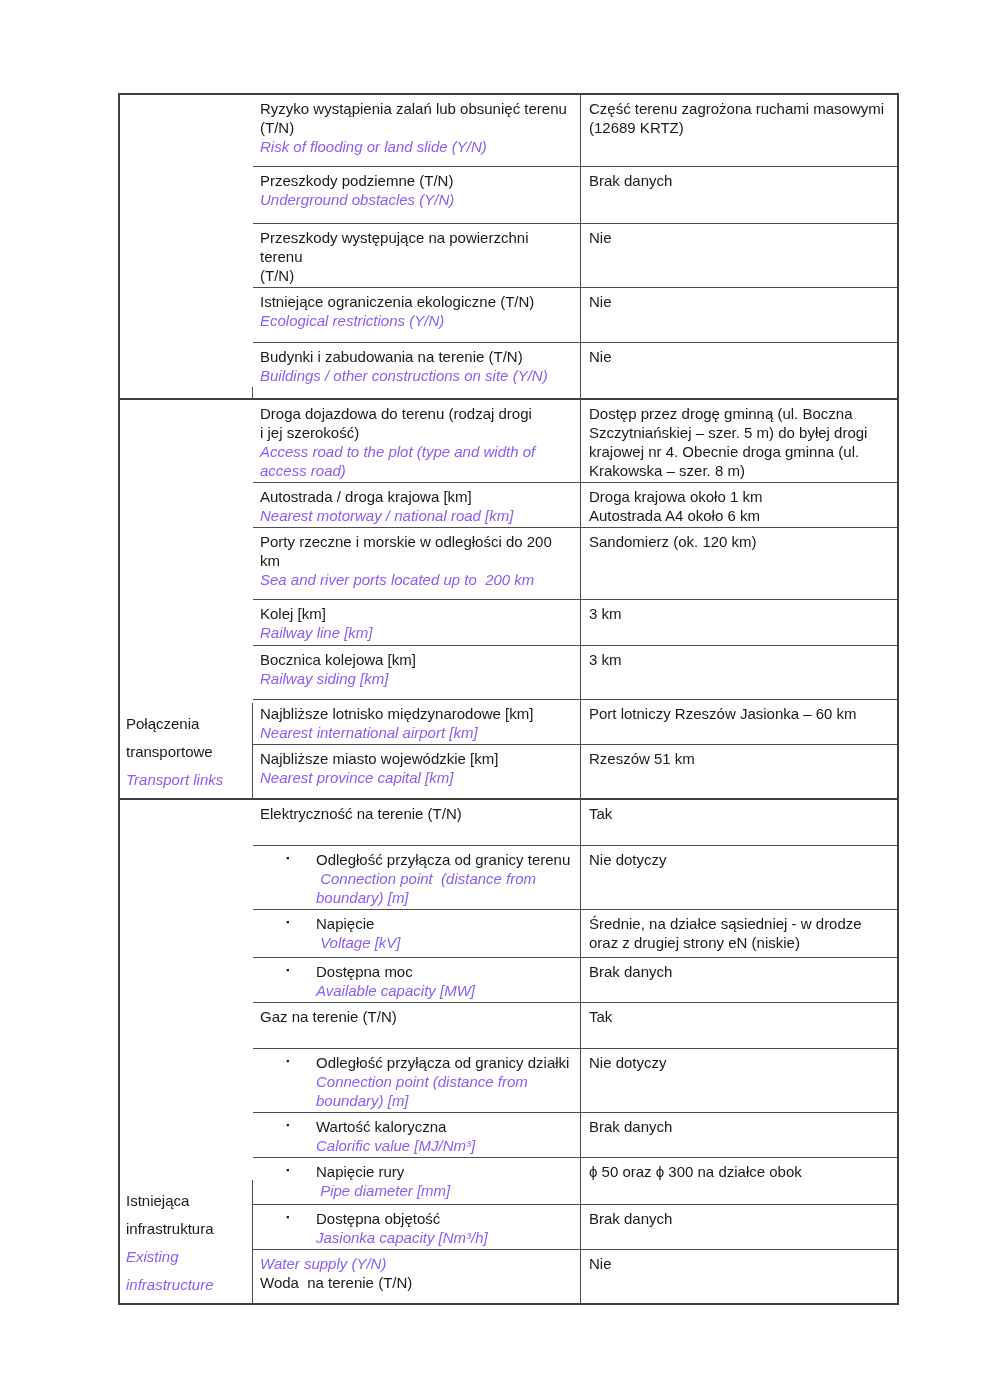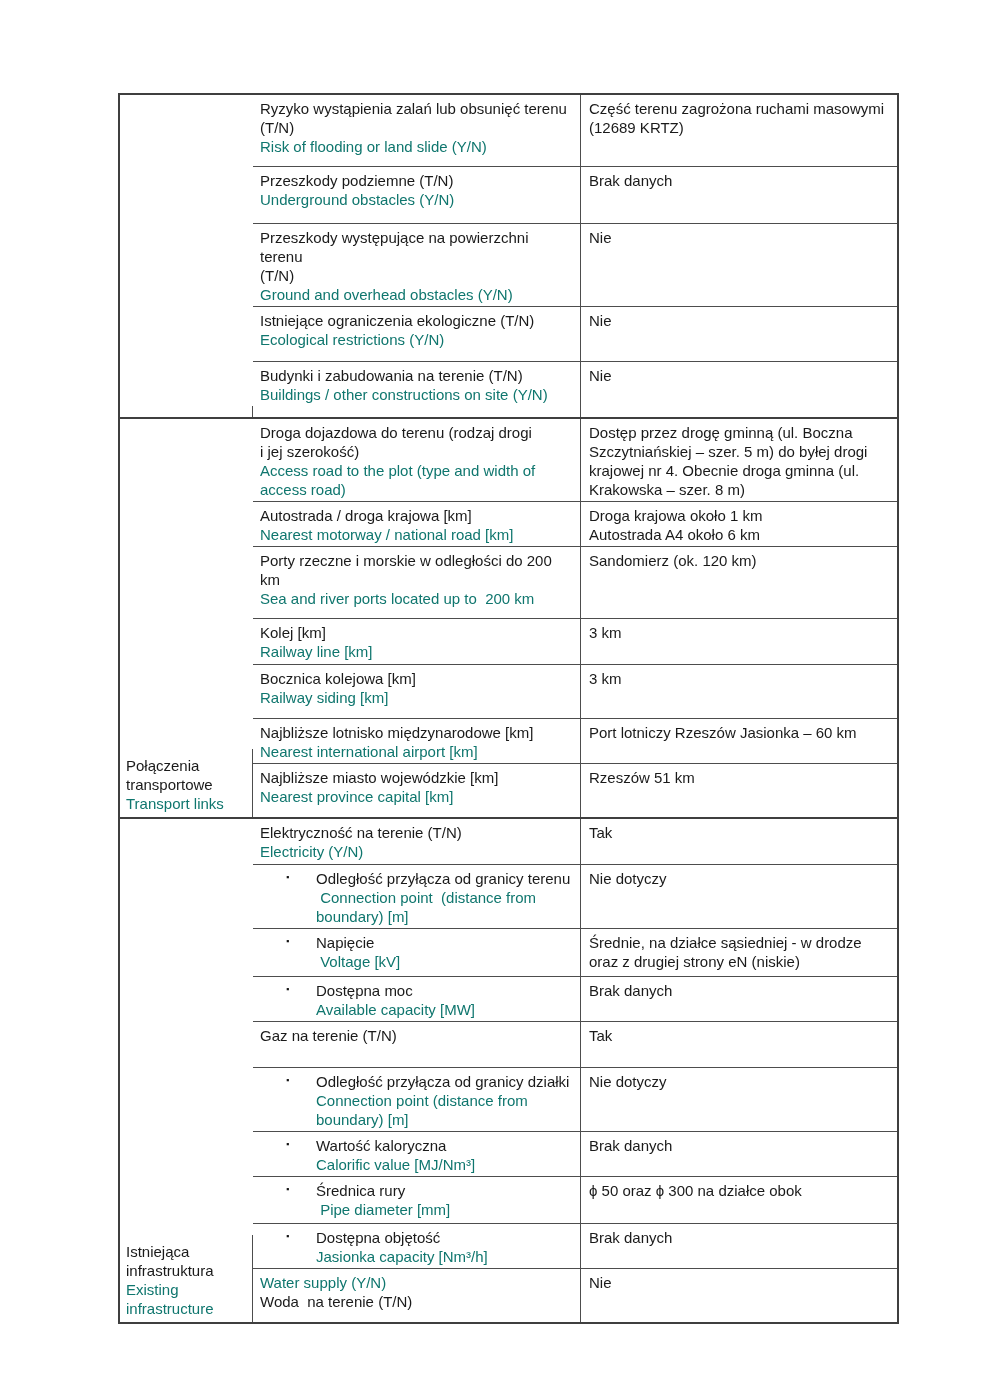--- a/index.html
+++ b/index.html
@@ -34,22 +34,22 @@
     padding:4px 8px 2px 7px;
     position:relative;
   }
   .cell-value { flex:1; padding:4px 8px 2px 8px; }
   .t {
     font-size:15px; line-height:19px;
     white-space:pre-wrap;
     display:block;
   }
   .pl { color:#1a1a1a; }
-  .en { color:#0f766e; }
-  .section-label-cell .t { line-height:19px; }
+  .en { color:#8b5cf6;font-style:italic; }
+  .section-label-cell .t { line-height:28px; }
   .bulleted .label-inner { padding-left:56px; }
   .bullet-marker {
     position:absolute;
     left:33px; top:8px;
     font-size:9px; line-height:9px;
     color:#111111;
     white-space:normal;
   }
   .en-indent { padding-left:55px; }
 </style>
@@ -82,21 +82,20 @@
             <span class="t en">Underground obstacles (Y/N)</span>
           </div>
           <div class="cell-value">
             <span class="t pl">Brak danych</span>
           </div>
         </div>
         <div class="row" style="min-height:63px">
           <div class="cell-label">
             <span class="t pl">Przeszkody występujące na powierzchni terenu
 (T/N)</span>
-            <span class="t en">Ground and overhead obstacles (Y/N)</span>
           </div>
           <div class="cell-value">
             <span class="t pl">Nie</span>
           </div>
         </div>
         <div class="row" style="min-height:55px">
           <div class="cell-label">
             <span class="t pl">Istniejące ograniczenia ekologiczne (T/N)</span>
             <span class="t en">Ecological restrictions (Y/N)</span>
           </div>
@@ -199,21 +198,20 @@
       <div class="section-label-cell">
         <span class="t pl">Istniejąca
 infrastruktura</span>
         <span class="t en">Existing
 infrastructure</span>
       </div>
       <div class="rows-col">
         <div class="row" style="min-height:46px">
           <div class="cell-label">
             <span class="t pl">Elektryczność na terenie (T/N)</span>
-            <span class="t en">Electricity (Y/N)</span>
           </div>
           <div class="cell-value">
             <span class="t pl">Tak</span>
           </div>
         </div>
         <div class="row" style="min-height:58px">
           <div class="cell-label bulleted">
             <span class="bullet-marker">▪</span>
             <div class="label-inner">
               <span class="t pl">Odległość przyłącza od granicy terenu</span>
@@ -280,21 +278,21 @@
             </div>
           </div>
           <div class="cell-value">
             <span class="t pl">Brak danych</span>
           </div>
         </div>
         <div class="row" style="min-height:47px">
           <div class="cell-label bulleted">
             <span class="bullet-marker">▪</span>
             <div class="label-inner">
-              <span class="t pl">Średnica rury</span>
+              <span class="t pl">Napięcie rury</span>
               <span class="t en"> Pipe diameter [mm]</span>
             </div>
           </div>
           <div class="cell-value">
             <span class="t pl">ϕ 50 oraz ϕ 300 na działce obok</span>
           </div>
         </div>
         <div class="row" style="min-height:45px">
           <div class="cell-label bulleted">
             <span class="bullet-marker">▪</span>

